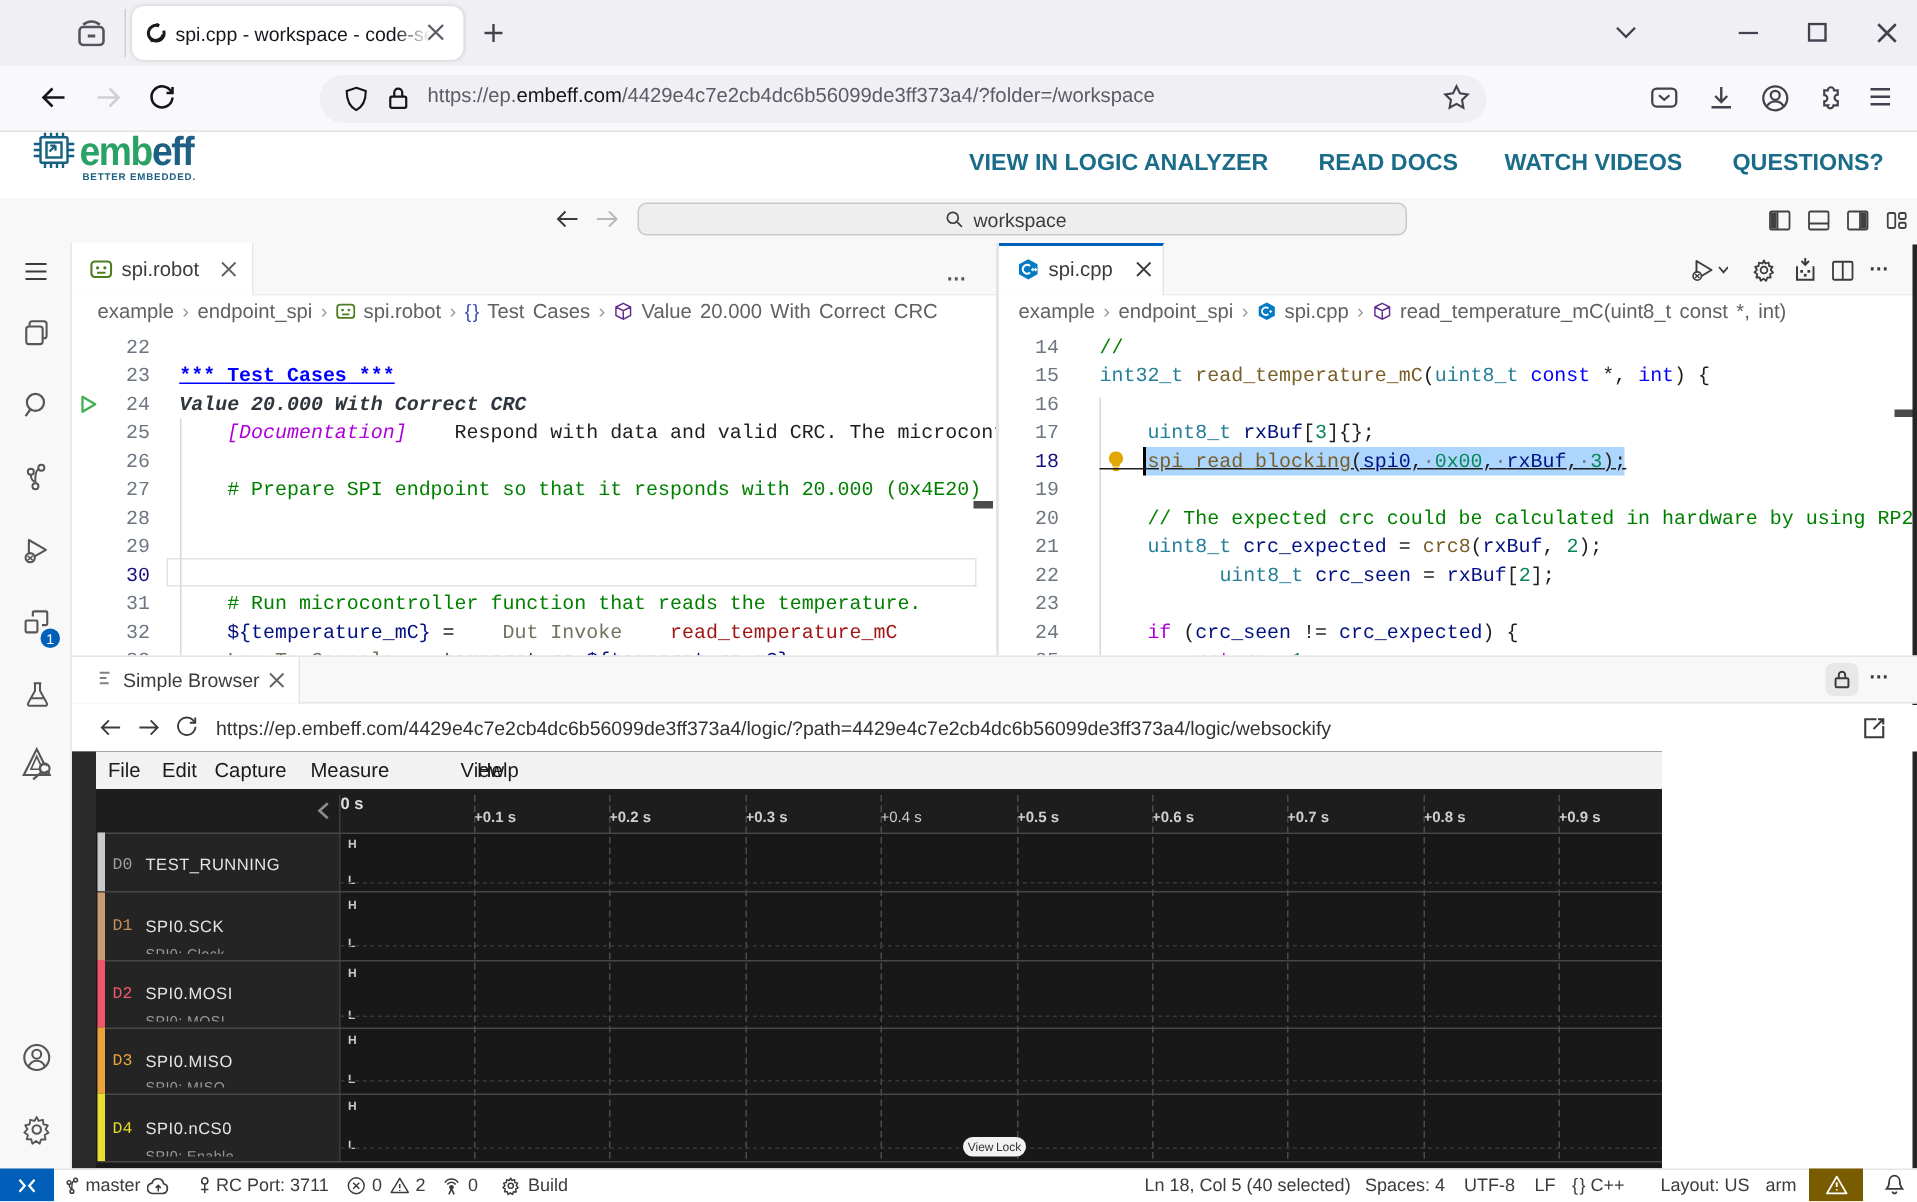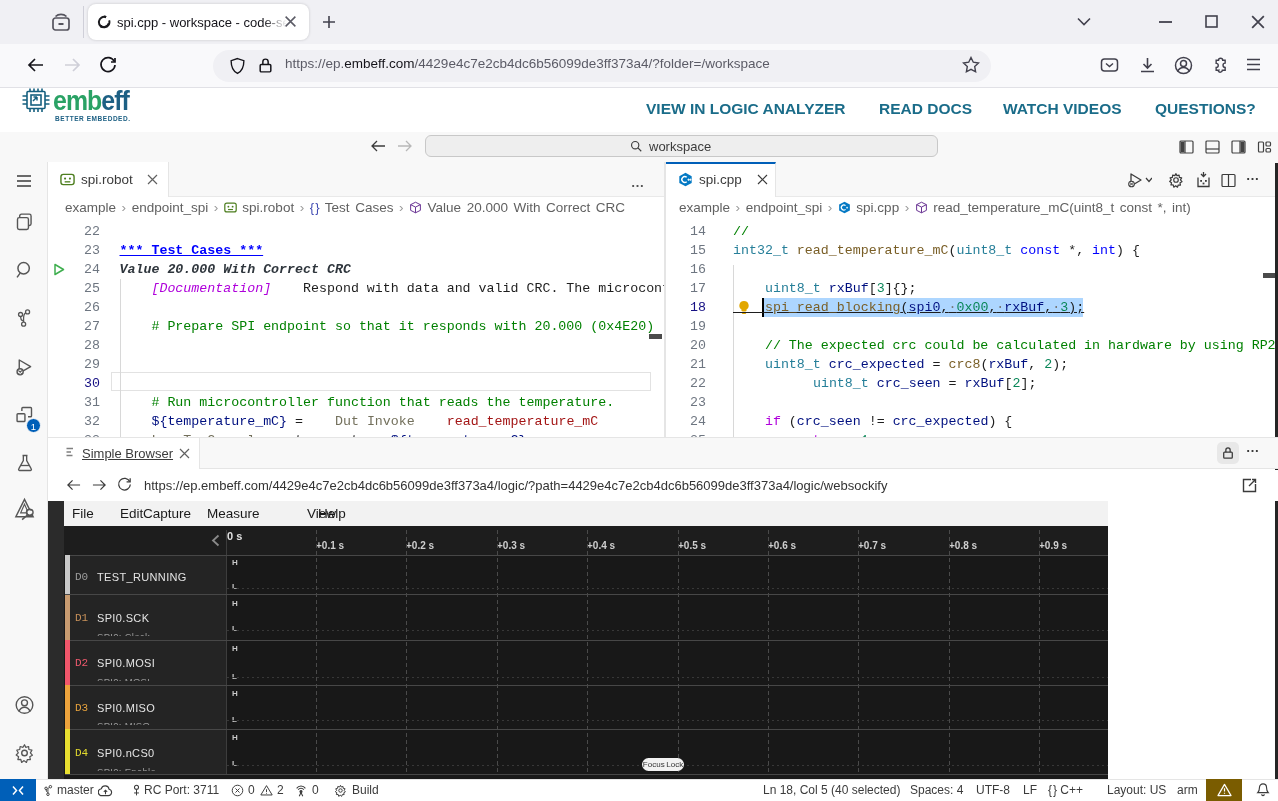--- a/index.html
+++ b/index.html
@@ -357,21 +357,21 @@
   <div class="abs" style="left:597px;top:51px;width:15px;height:5px;background:#4b4b4b;"></div>
 </div>
 
 <div class="abs" style="left:1275px;top:163px;width:3px;height:616px;background:#252525;"></div>
 
 <div class="abs" style="left:48px;top:437px;width:1230px;height:32px;background:#f8f8f8;border-top:1px solid #e5e5e5;border-bottom:1px solid #e5e5e5;"></div>
 <div class="abs" style="left:48px;top:438px;width:152px;height:31px;background:#fff;border-right:1px solid #e5e5e5;"></div>
 <svg class="abs" style="left:65px;top:446px" width="13" height="13" viewBox="0 0 13 13" fill="none" stroke="#808080" stroke-width="1.3">
       <path d="M1.5 2.5 H8 M1.5 6 H6 M1.5 9.5 H7.5"></path>
     </svg>
-<div class="abs" style="left:82px;top:446px;font-size:13px;color:#3b3b3b;text-decoration:underline;">Simple Browser</div>
+<div class="abs" style="left:82px;top:446px;font-size:13px;color:#3b3b3b;">Simple Browser</div>
 <svg class="abs" style="left:179px;top:448px" width="11" height="11" viewBox="0 0 11 11" stroke="#616161" stroke-width="1.2">
       <path d="M1 1 L10 10 M10 1 L1 10"></path>
     </svg>
 <div class="abs" style="left:1217px;top:442px;width:22px;height:22px;background:#e8e8e8;border-radius:5px;"></div>
 <svg class="abs" style="left:1222px;top:446px" width="12" height="14" viewBox="0 0 14 16" fill="none" stroke="#3b3b3b" stroke-width="1.5">
       <rect x="2" y="7" width="10" height="7" rx="1"></rect>
       <path d="M4.5 7 V4.5 A 2.5 2.5 0 0 1 9.5 4.5 V7"></path>
     </svg>
 <div class="abs" style="left:1246px;top:443px;font-size:13px;color:#3b3b3b;letter-spacing:1px;font-weight:bold;">⋯</div>
 
@@ -391,39 +391,39 @@
       <path d="M13.5 6 V13.5 H1.5 V1.5 H9"></path>
       <path d="M7 8 L13.5 1.5 M10 1.5 H13.5 V5"></path>
     </svg>
 
 <div class="abs" style="left:48px;top:501px;width:1060px;height:278px;background:#191919;overflow:hidden;">
 
   <div class="abs" style="left:0;top:0;width:16px;height:278px;background:#2b2b2b;"></div>
 
   <div class="abs" style="left:16px;top:0;width:1181px;height:25px;background:#f2f2f2;"></div>
   <div class="abs lam" style="left:24px;">File</div>
-      <div class="abs lam" style="left:72px;">Edit</div>
+      <div class="abs lam" style="left:60px;">Edit</div>
       <div class="abs lam" style="left:95px;">Capture</div>
       <div class="abs lam" style="left:159px;">Measure</div>
       <div class="abs lam" style="left:227px;margin-left:32px;">View</div>
       <div class="abs lam" style="left:270px;">Help</div>
 
   <div class="abs" style="left:16px;top:25px;width:1181px;height:29px;background:#1d1d1d;"></div>
 
   <div class="abs" style="left:17px;top:54px;width:161.5px;height:219px;background:#242424;"></div>
   <div class="abs" style="left:178.5px;top:54px;width:960.5px;height:219px;background:#181818;"></div>
 
   <div class="abs" style="left:1139px;top:25px;width:58px;height:253px;background:#1d1d1d;"></div>
 
   <div class="abs" style="left:179px;top:29px;font-size:11px;font-weight:bold;color:#e0e0e0;">0 s</div>
   <div class="abs" style="left:1079px;top:29px;font-size:11px;font-weight:bold;color:#e0e0e0;">1 s</div>
   <div class="abs" style="left:268px;top:39px;font-size:10px;font-weight:bold;color:#cfcfcf;">+0.1 s</div>
   <div class="abs" style="left:358px;top:39px;font-size:10px;font-weight:bold;color:#cfcfcf;">+0.2 s</div>
   <div class="abs" style="left:449px;top:39px;font-size:10px;font-weight:bold;color:#cfcfcf;">+0.3 s</div>
-  <div class="abs" style="left:539px;top:39px;font-size:10px;font-weight:bold;color:#cfcfcf;text-align:right;">+0.4 s</div>
+  <div class="abs" style="left:539px;top:39px;font-size:10px;font-weight:normal;color:#cfcfcf;text-align:right;">+0.4 s</div>
   <div class="abs" style="left:630px;top:39px;font-size:10px;font-weight:bold;color:#cfcfcf;">+0.5 s</div>
   <div class="abs" style="left:720px;top:39px;font-size:10px;font-weight:bold;color:#cfcfcf;">+0.6 s</div>
   <div class="abs" style="left:810px;top:39px;font-size:10px;font-weight:bold;color:#cfcfcf;">+0.7 s</div>
   <div class="abs" style="left:901px;top:39px;font-size:10px;font-weight:bold;color:#cfcfcf;">+0.8 s</div>
   <div class="abs" style="left:991px;top:39px;font-size:10px;font-weight:bold;color:#cfcfcf;">+0.9 s</div>
   <svg class="abs" style="left:163px;top:33px" width="9" height="13" viewBox="0 0 9 13" fill="none" stroke="#8a8a8a" stroke-width="1.8">
         <path d="M7.5 1.5 L2 6.5 L7.5 11.5"></path>
       </svg>
 
   <div id="la-grid">
@@ -480,21 +480,21 @@
         <div class="abs lahl" style="top:213.5px;">L</div>
     <div class="abs lahl" style="top:232px;">H</div>
         <div class="abs lahl" style="top:258px;">L</div>
 
     <div class="abs labase" style="top:87px;"></div>
     <div class="abs labase" style="top:129px;"></div>
     <div class="abs labase" style="top:176px;"></div>
     <div class="abs labase" style="top:219px;"></div>
     <div class="abs labase" style="top:264px;"></div>
 
-    <div class="abs" style="left:594px;top:256.5px;width:42px;height:13px;background:#f2f2f2;border-radius:6.5px;font-size:8px;color:#333;text-align:center;line-height:13px;">Focus Lock</div>
+    <div class="abs" style="left:594px;top:256.5px;width:42px;height:13px;background:#f2f2f2;border-radius:6.5px;font-size:8px;color:#333;text-align:center;line-height:13px;">View Lock</div>
   </div>
   <div class="abs" style="left:1139px;top:25px;width:1px;height:248px;background:#5a5a5a;"></div>
   <div id="la-side">
     <div class="abs" style="left:1129px;top:22px;width:80px;height:80px;border-radius:50%;background:radial-gradient(circle, rgba(136,122,26,0.96) 0%, rgba(122,110,24,0.92) 48%, rgba(100,90,22,0.6) 72%, rgba(75,68,18,0) 98%);"></div>
     <div class="abs" style="left:1151px;top:41px;width:36px;height:36px;border-radius:50%;background:#56b42c;"></div>
     <svg class="abs" style="left:1163px;top:50px" width="14" height="18" viewBox="0 0 14 18">
           <path d="M1.5 1.5 L12.5 9 L1.5 16.5 Z" fill="#fbf9cf"></path>
         </svg>
     <div class="abs" style="left:1151px;top:87.5px;width:37px;height:1px;background:#a3993d;"></div>
     <svg class="abs" style="left:1155px;top:102px" width="28" height="19" viewBox="0 0 28 19" fill="none" stroke="#a0a0a0" stroke-width="1.7">

